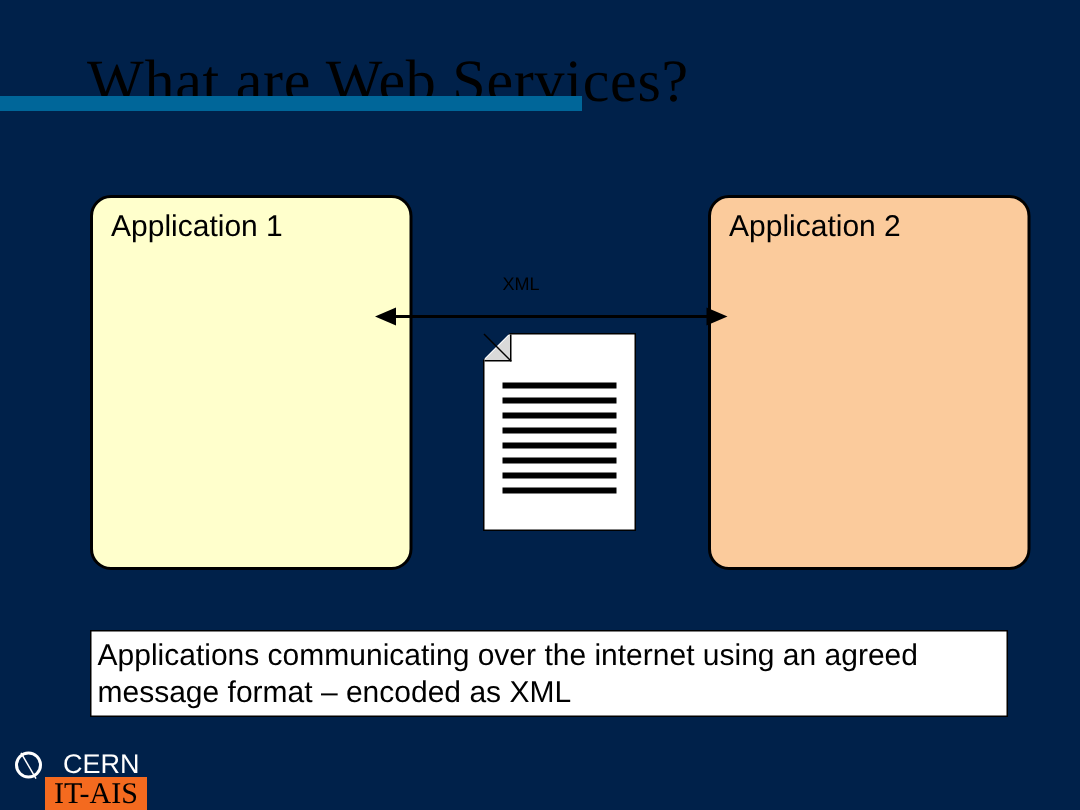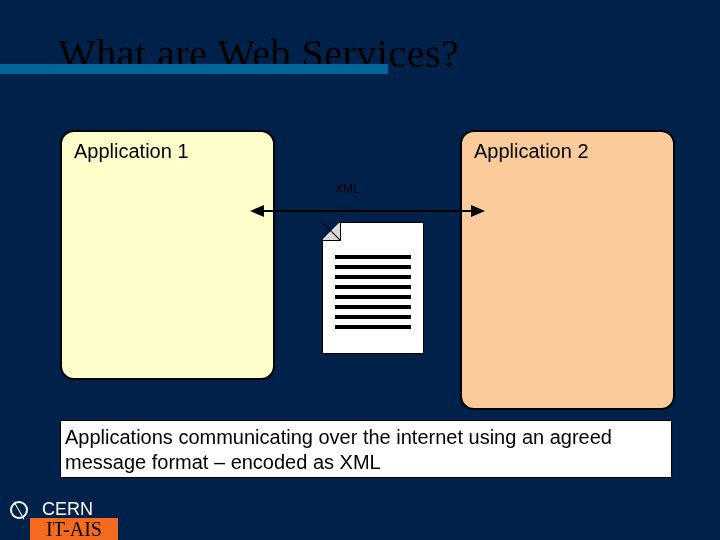--- a/index.html
+++ b/index.html
@@ -41,23 +41,23 @@
   }
   .box-app1 {
     top: 130px;
     left: 60px;
     width: 215px;
     height: 250px;
     background: #ffffcc;
   }
   .box-app2 {
     top: 130px;
-    left: 460px;
+    left: 472px;
     width: 215px;
-    height: 280px;
+    height: 250px;
     background: #fbcb9c;
   }
   .arrow-line {
     position: absolute;
     top: 210px;
     left: 257px;
     width: 221px;
     height: 2px;
     background: #000;
   }
@@ -193,21 +193,21 @@
     color: #fff;
     font-size: 18px;
     font-family: Arial, sans-serif;
   }
   .footer-itais {
     position: absolute;
     bottom: -1px;
     left: 30px;
     color: #000;
     background: #f46a1f;
-    padding: 0 16px;
+    padding: 0 6px;
     font-family: "Times New Roman", Times, serif;
     font-size: 20px;
   }
 </style>
 </head>
 <body>
 
 <div class="title">What are Web Services?</div>
 <div class="title-underline"></div>
 

